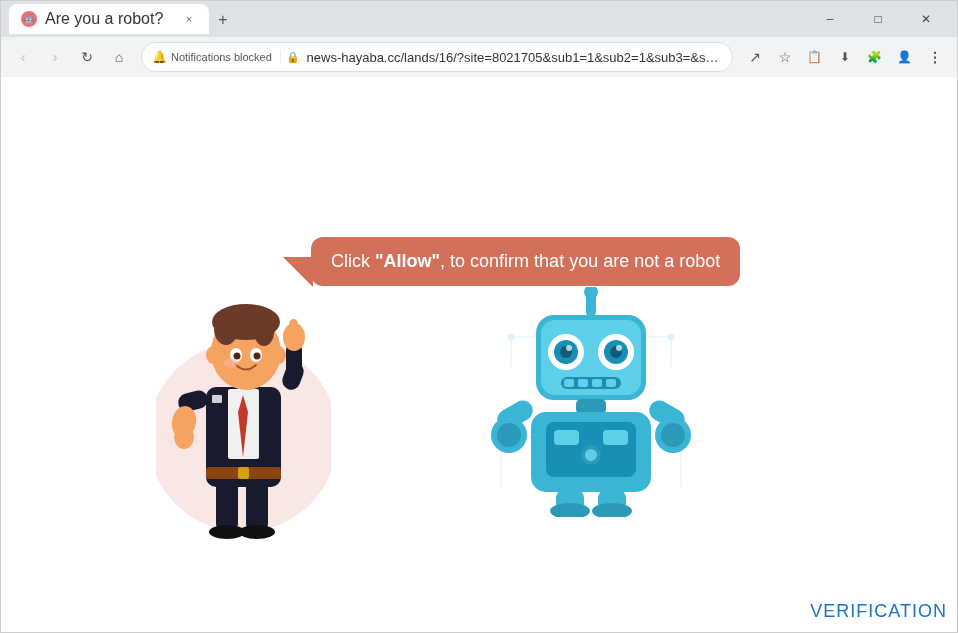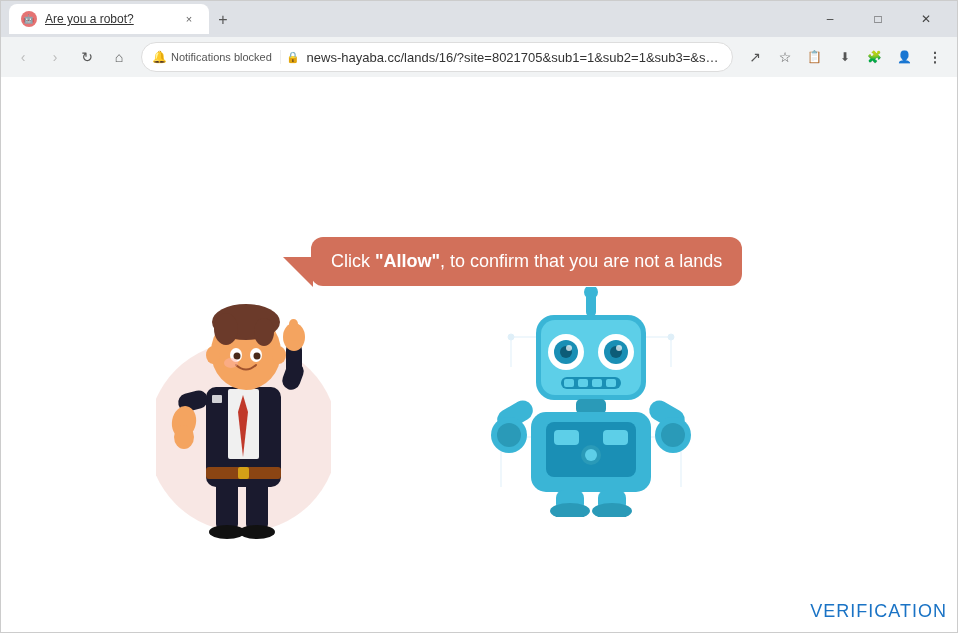--- a/index.html
+++ b/index.html
@@ -81,22 +81,21 @@
       font-size: 9px;
       color: white;
       flex-shrink: 0;
     }
 
     .tab-title {
       flex: 1;
       white-space: nowrap;
       overflow: hidden;
       text-overflow: ellipsis;
-      font-size: 12px;
-      text-decoration: underline;
+      font-size: 16px;
     }
 
     .tab-close {
       width: 16px;
       height: 16px;
       border-radius: 50%;
       display: flex;
       align-items: center;
       justify-content: center;
       font-size: 11px;
@@ -300,21 +299,21 @@
       <button class="nav-btn" style="font-size:12px;">🧩</button>
       <button class="nav-btn" style="font-size:12px;">👤</button>
       <button class="nav-btn" style="font-weight:bold;">⋮</button>
     </div>
   </div>
 
   <div class="page-content">
 
     <div class="speech-bubble">
       <span class="speech-bubble-text">
-        <span>Click </span><strong>"Allow"</strong><span>, to confirm that you are not a lands</span>
+        <span>Click </span><strong>"Allow"</strong><span>, to confirm that you are not a robot</span>
       </span>
     </div>
 
     <div class="person-illustration">
       <svg viewBox="0 0 175 310" xmlns="http://www.w3.org/2000/svg" width="175" height="310">
 
         <circle cx="87" cy="200" r="95" fill="#f5ddd8" opacity="0.7"></circle>
 
         <rect x="60" y="240" width="22" height="55" rx="8" fill="#1a1a2e"></rect>
         <rect x="90" y="240" width="22" height="55" rx="8" fill="#1a1a2e"></rect>

